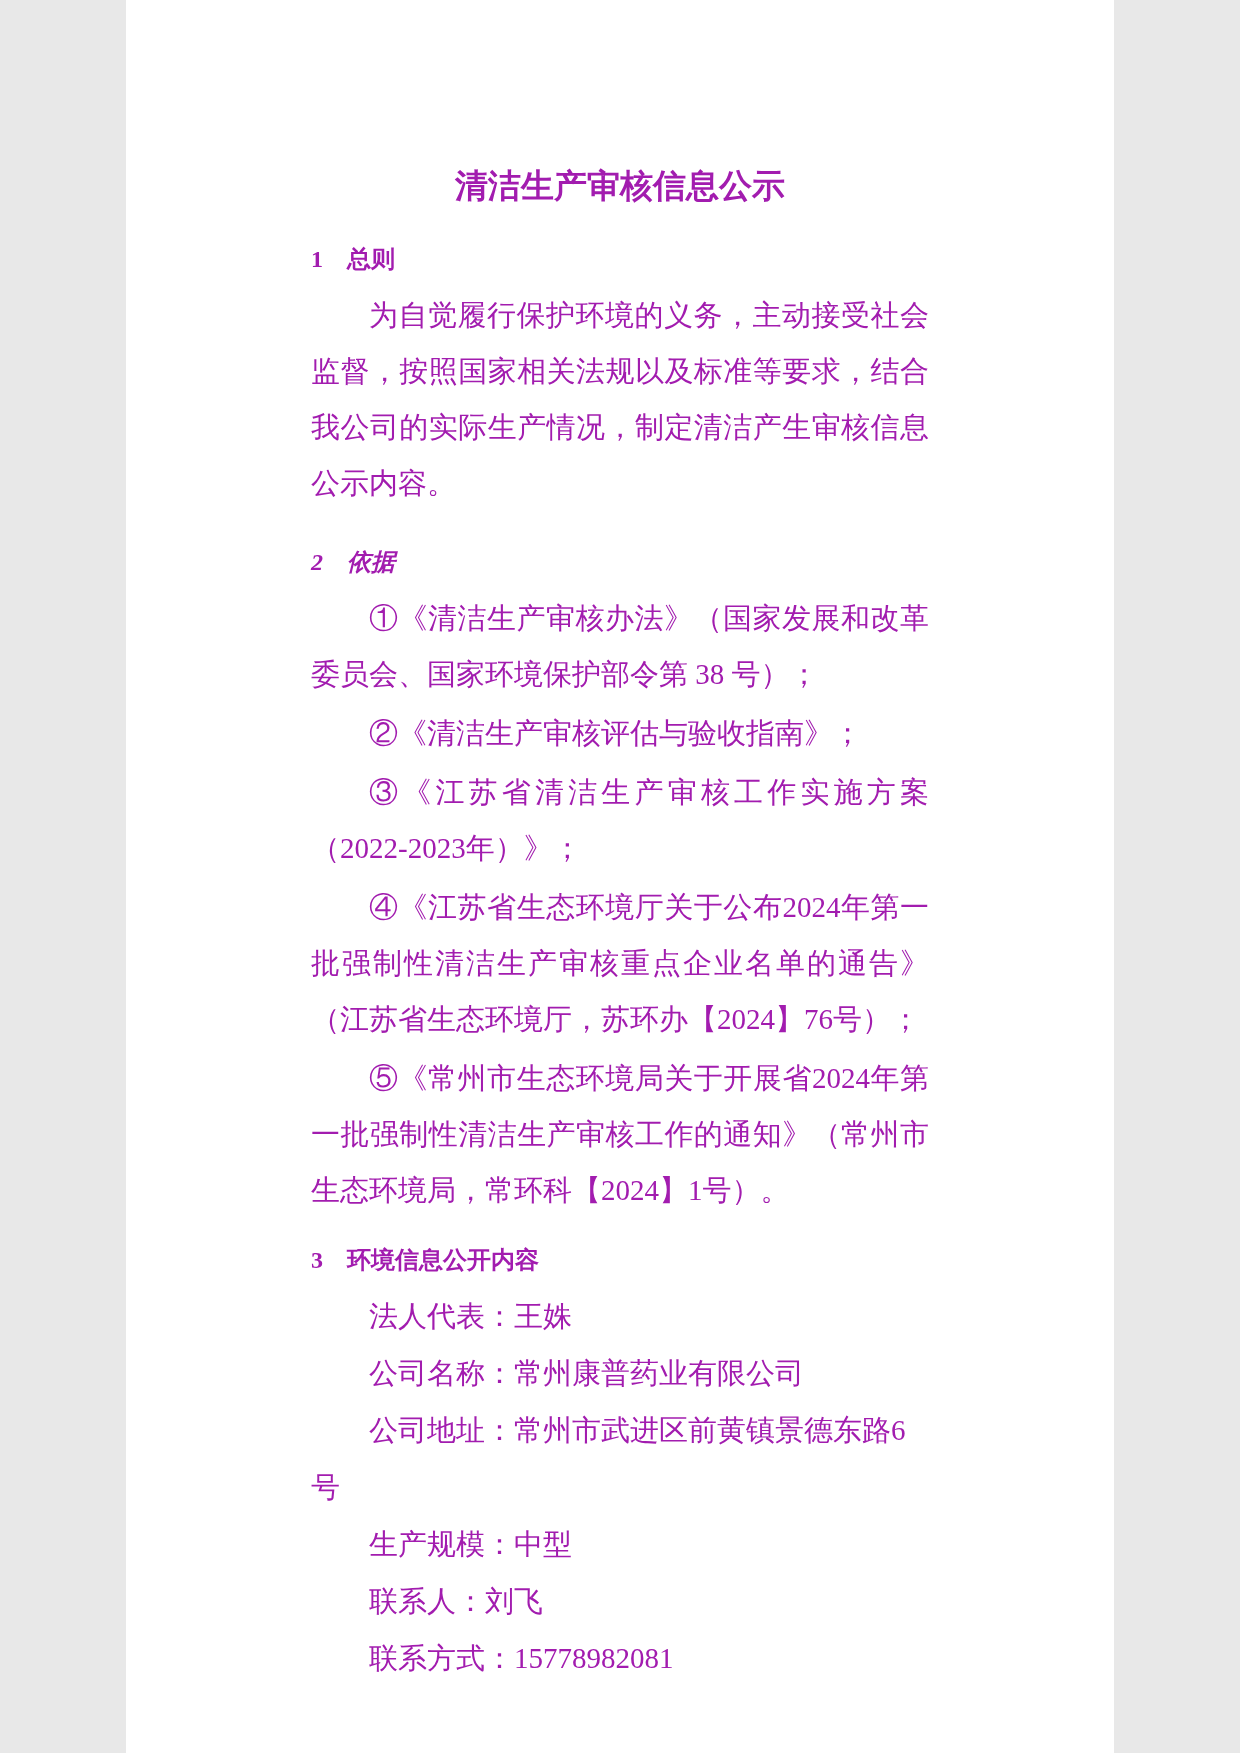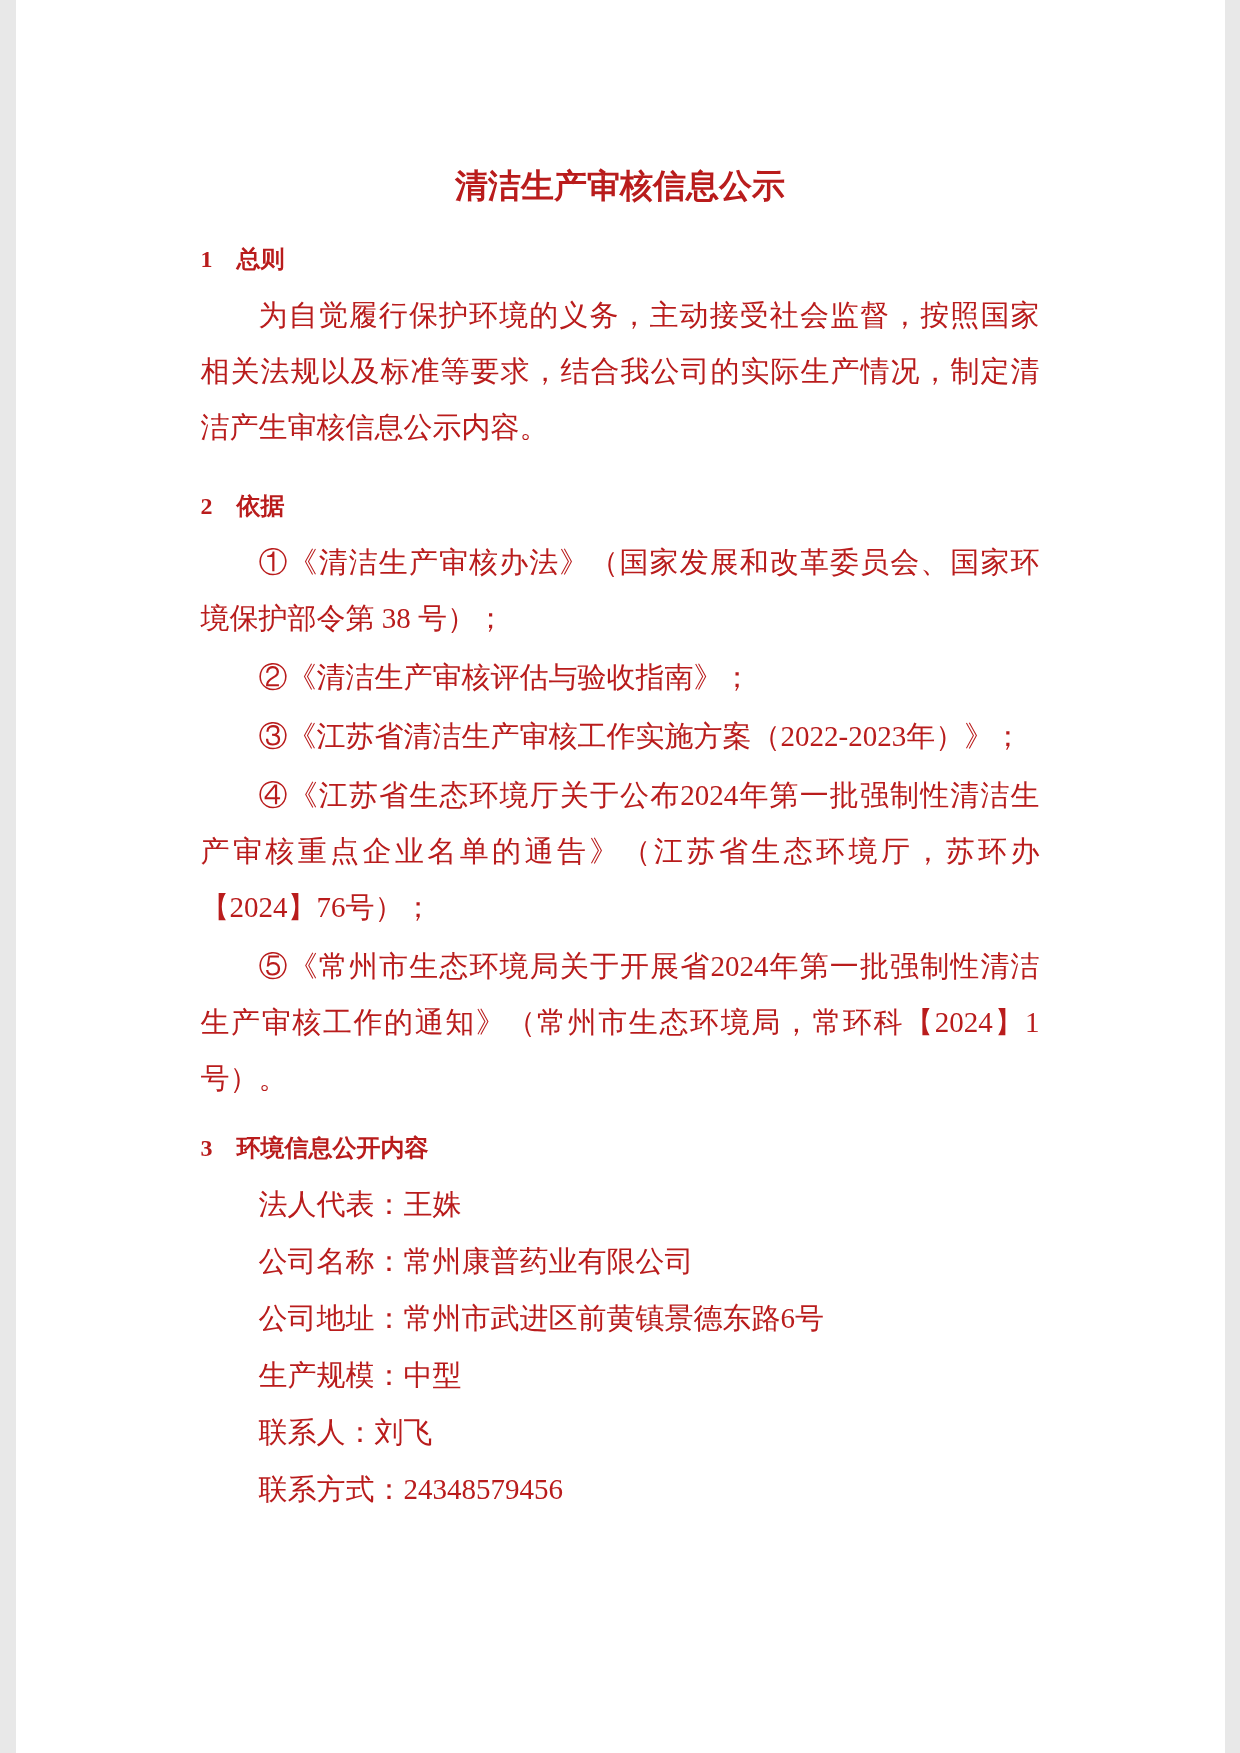--- a/index.html
+++ b/index.html
@@ -1,46 +1,46 @@
 <!DOCTYPE html>
 <html lang="zh"><head>
 <meta charset="utf-8">
 <style>
   html, body { margin: 0; padding: 0; background: #e8e8e8; }
   .page {
     position: relative;
-    width: 1209px;
+    width: 988px;
     height: 1753px;
     margin: 0 auto;
     background: #ffffff;
     box-sizing: border-box;
     padding: 163px 185px 0 185px;
     overflow: hidden;
     font-family: "Liberation Serif", "DejaVu Serif", serif;
-    color: #b91c1c;
+    color: #a21caf;
     font-size: 29px;
   }
   .doc-title {
     font-size: 33px;
     font-weight: 700;
     text-align: center;
     line-height: 46px;
     margin: 0;
   }
   .heading {
     font-size: 24px;
     font-weight: 700;
     line-height: 56px;
     margin: 0;
     white-space: nowrap;
   }
   .heading .num-1 { margin-right: 24px; }
   .heading .num-2 { margin-right: 13px; }
   .h-s1 { margin-top: 22px; }
-  .h-s2 { margin-top: 23px; }
+  .h-s2 { margin-top: 23px; font-style: italic; }
   .h-s3 { margin-top: 14px; }
   .h-s31 { margin-top: 19px; }
   .para {
     margin: 0;
     line-height: 56px;
     text-indent: 2em;
     text-align: justify;
   }
   .ref-item {
     margin: 0 0 3px 0;
@@ -95,17 +95,17 @@
     <p class="info-line">
       <span>公司地址</span><span>：</span><span>常州市武进区前黄镇景德东路6号</span>
     </p>
     <p class="info-line">
       <span>生产规模</span><span>：</span><span>中型</span>
     </p>
     <p class="info-line">
       <span>联系人</span><span>：</span><span>刘飞</span>
     </p>
     <p class="info-line">
-      <span>联系方式</span><span>：</span><span>24348579456</span>
+      <span>联系方式</span><span>：</span><span>15778982081</span>
     </p>
   </div>
 
 </div>
 
 </body></html>

